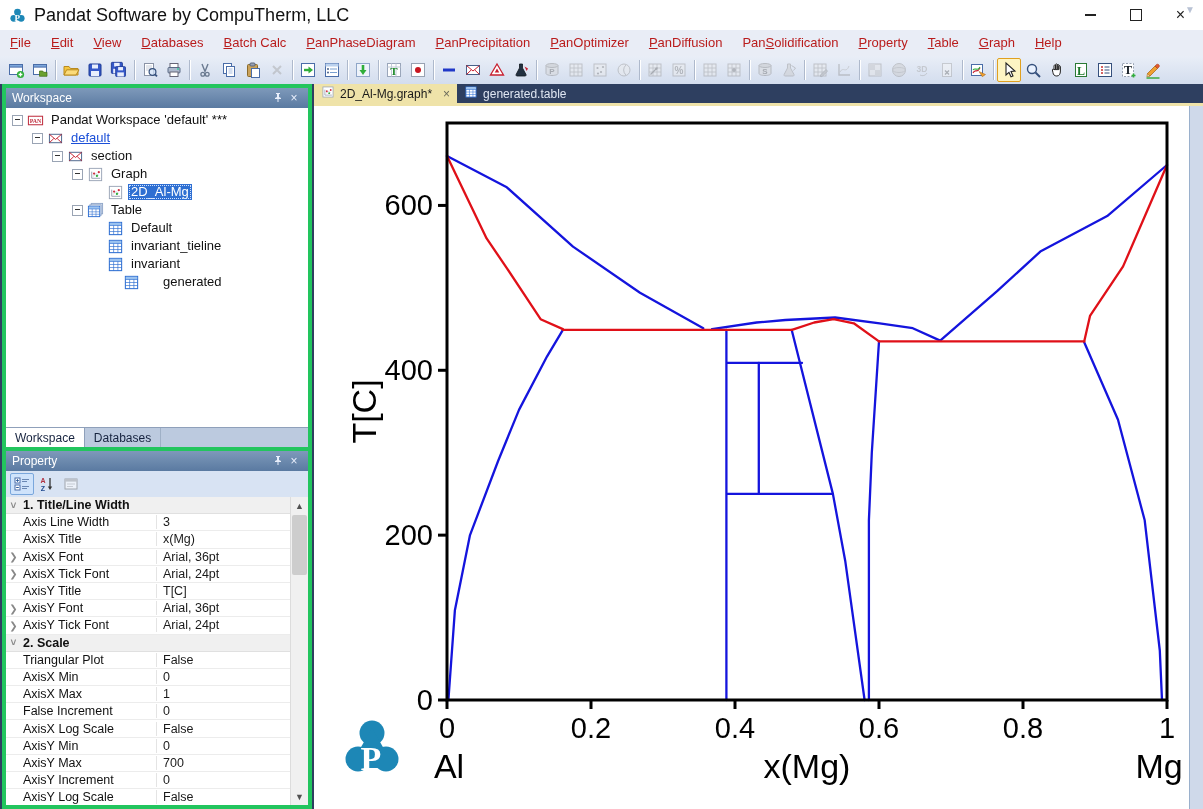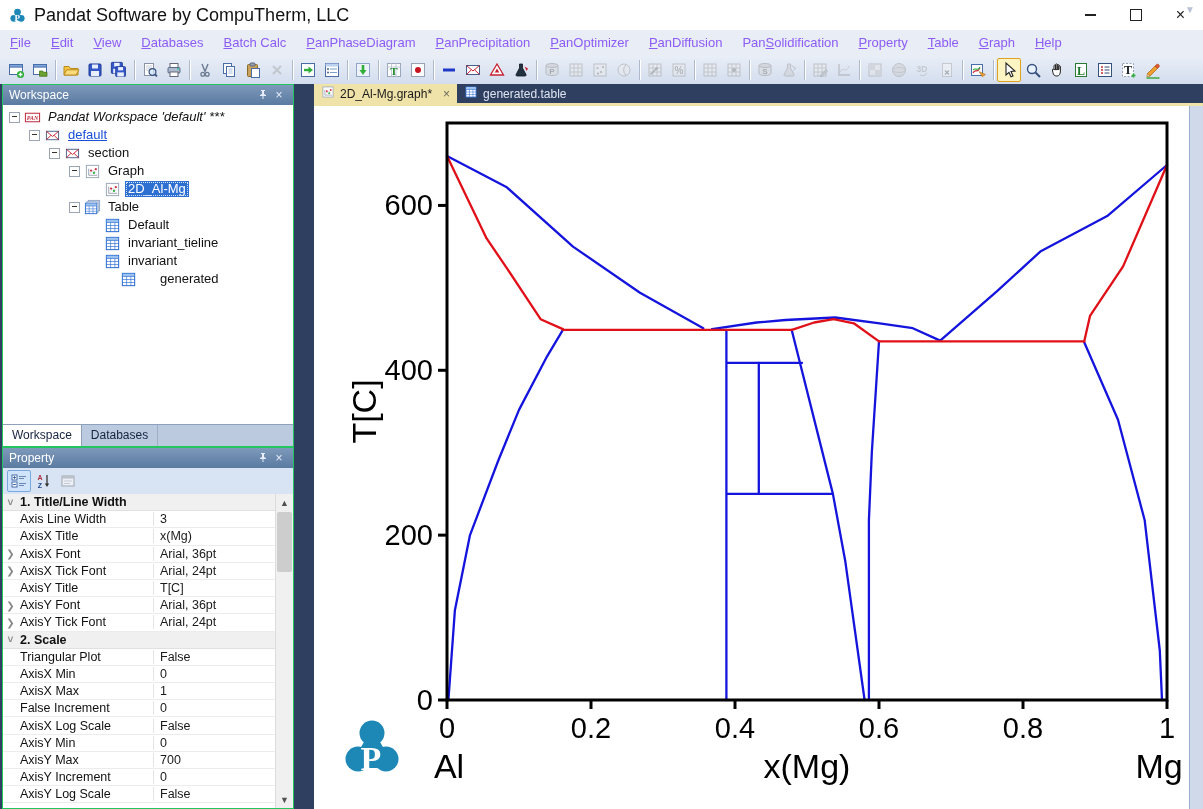--- a/index.html
+++ b/index.html
@@ -12,33 +12,33 @@
   .titlebar .appicon{margin:0 8px 0 9px;width:17px;height:17px;}
   .titlebar .title{font-size:18px;color:#111;}
   .wincontrols{position:absolute;right:0;top:0;height:30px;display:flex;}
   .wbtn{width:45px;height:30px;display:flex;align-items:center;justify-content:center;color:#222;}
   .wbtn .mini{width:11px;height:1.5px;background:#222;}
   .wbtn .maxi{width:10px;height:10px;border:1.5px solid #222;}
   .wbtn .clos{font-size:16px;line-height:16px;}
   
   .menubar{position:absolute;left:0;top:30px;width:1203px;height:26px;background:#e9edf6;
            display:flex;align-items:center;border-bottom:1px solid #d4dbe8;}
-  .menuitem{padding:0 10px;height:26px;line-height:26px;color:#8b5cf6;cursor:default;}
+  .menuitem{padding:0 10px;height:26px;line-height:26px;color:#b91c1c;cursor:default;}
   .menuitem u{text-decoration:underline;}
   
   .toolbar{position:absolute;left:0;top:56px;width:1203px;height:28px;
            background:linear-gradient(#e9eef7,#d3ddee);display:flex;align-items:center;padding-left:4px;box-sizing:border-box;}
   .tbsep{width:1px;height:20px;background:#aeb9cc;margin:0 3px;box-shadow:1px 0 0 #fff;}
   .tbi{width:24px;height:24px;display:flex;align-items:center;justify-content:center;border-radius:2px;}
   .tbi svg{width:18px;height:18px;}
   .tbi.disabled svg{filter:grayscale(1) opacity(.45);}
   .tbi.selected{background:#fdf4c3;border:1px solid #e0a020;width:22px;height:22px;}
   
   .leftcol{position:absolute;left:0;top:84px;width:312px;bottom:0;}
-  .panel{position:absolute;left:2px;right:18px;border:1px solid #22c55e;background:#14532d;}
+  .panel{position:absolute;left:2px;right:0;border:4px solid #22c55e;background:#14532d;}
   .panelhdr{height:20px;background:linear-gradient(#7e99ba,#5a7aa1);color:#fff;font-size:12px;
             display:flex;align-items:center;padding:0 6px;}
   .panelhdr .sp{flex:1;}
   .panelhdr .hbtn{width:16px;text-align:center;color:#e8eefb;font-size:12px;}
   .ws-panel{top:0;height:361px;}
   .tree{position:absolute;left:0;right:0;top:20px;bottom:21px;background:#fff;overflow:hidden;padding-top:3px;}
   .trow{height:18px;display:flex;align-items:center;white-space:nowrap;}
   .texp{width:9px;height:9px;border:1px solid #9aa4b4;background:#fff;position:relative;flex:none;margin-right:4px;}
   .texp::after{content:"";position:absolute;left:1.5px;top:3.5px;width:5px;height:1px;background:#333;}
   .texp.none{visibility:hidden;}
@@ -448,21 +448,21 @@
       <div class="panelhdr">
         <span>Workspace</span>
         <span class="sp"></span>
         <span class="hbtn"><svg viewBox="0 0 10 10" width="10" height="10">
               <path d="M3 1h4v1L6 2v3l2 1v1H2V6l2-1V2L3 2z" fill="#e8eefb"></path>
               <path d="M5 7v3" stroke="#e8eefb" stroke-width="1"></path>
             </svg></span>
         <span class="hbtn">×</span>
       </div>
       <div class="tree" id="wstree">
-          <div class="trow" style="padding-left: 6px; font-style: italic;">
+          <div class="trow" style="padding-left: 6px;">
             <span class="texp"></span>
             <span class="ticon"><svg viewBox="0 0 18 18">
                 <rect x="1.5" y="4.5" width="15" height="9" fill="#fff" stroke="#c03040" stroke-width="1.1"></rect>
                 <text x="9" y="11.5" font-size="6.2" font-weight="bold" fill="#c03040" text-anchor="middle" font-family="Liberation Serif,serif">PAN</text>
               </svg></span>
             <span class="tlabel">Pandat Workspace 'default' ***</span>
           </div>
           <div class="trow link" style="padding-left: 26px;">
             <span class="texp"></span>
             <span class="ticon"><svg viewBox="0 0 18 18">

